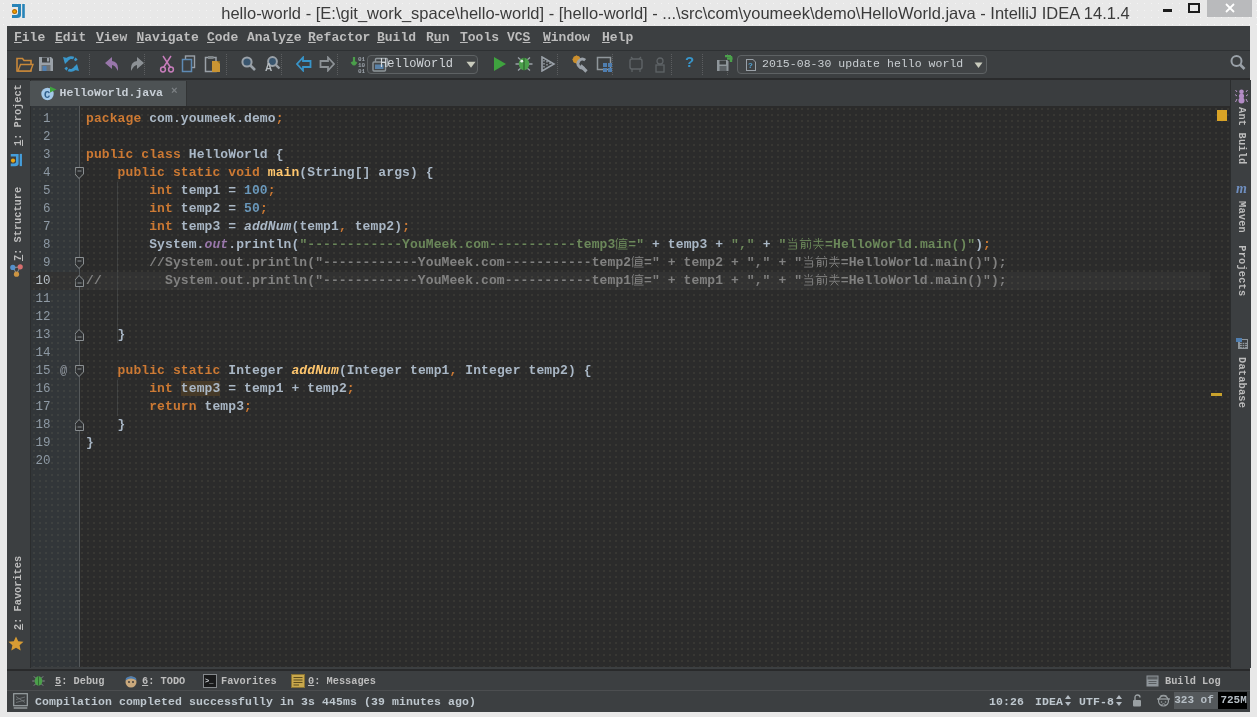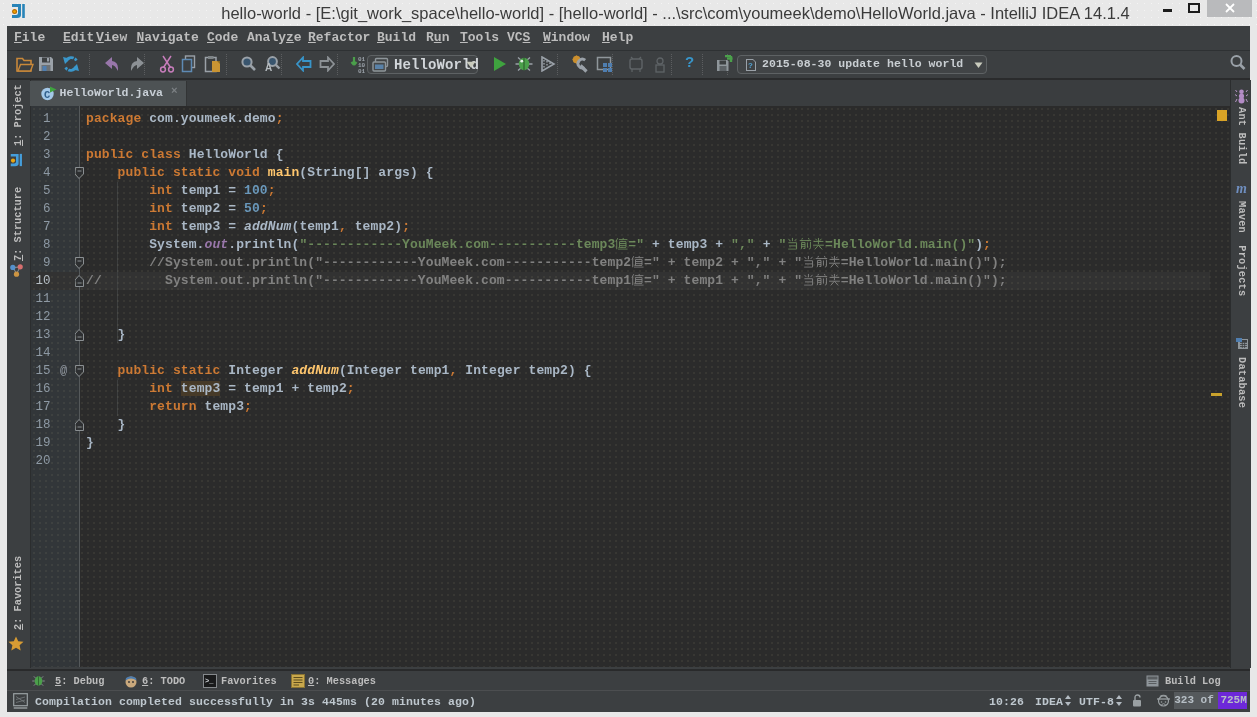--- a/index.html
+++ b/index.html
@@ -124,21 +124,21 @@
 <div class="abs" id="btn-close">
     <svg style="position:absolute;left:18px;top:3px" width="10" height="10" viewBox="0 0 10 10">
       <path d="M1,1 L9,9 M9,1 L1,9" stroke="#ffffff" stroke-width="1.8"></path>
     </svg>
   </div>
 <div class="abs" id="border-left"></div>
 <div class="abs" id="border-right"></div>
 <div class="abs" id="border-bottom"></div>
 <div class="abs" id="menubar">
 <span class="mi" style="left:7px"><u>F</u>ile</span>
-<span class="mi" style="left:56px"><u>E</u>dit</span>
+<span class="mi" style="left:48px"><u>E</u>dit</span>
 <span class="mi" style="left:89px"><u>V</u>iew</span>
 <span class="mi" style="left:129.5px"><u>N</u>avigate</span>
 <span class="mi" style="left:200px"><u>C</u>ode</span>
 <span class="mi" style="left:240px">Analy<u>z</u>e</span>
 <span class="mi" style="left:301px"><u>R</u>efactor</span>
 <span class="mi" style="left:370px"><u>B</u>uild</span>
 <span class="mi" style="left:419px">R<u>u</u>n</span>
 <span class="mi" style="left:453px"><u>T</u>ools</span>
 <span class="mi" style="left:500px">VC<u>S</u></span>
 <span class="mi" style="left:536px"><u>W</u>indow</span>
@@ -216,21 +216,21 @@
       <text x="8" y="6" font-size="6" font-weight="bold" fill="#9aa1a8" font-family="Liberation Mono">01</text>
       <text x="8" y="12" font-size="6" font-weight="bold" fill="#9aa1a8" font-family="Liberation Mono">10</text>
       <text x="8" y="18" font-size="6" font-weight="bold" fill="#9aa1a8" font-family="Liberation Mono">01</text>
     </svg>
 <div style="position:absolute;left:360px;top:4px;width:109px;height:17px;border:1px solid #5e6264;border-radius:4px;background:#414446">
       <svg style="position:absolute;left:4px;top:1px" width="17" height="15" viewBox="0 0 17 15">
         <rect x="3.5" y="1.5" width="12" height="8" fill="none" stroke="#8f969b" stroke-width="1.4" rx="1"></rect>
         <rect x="1" y="5" width="12.5" height="9" fill="#45484a" stroke="#8f969b" stroke-width="1.4" rx="1"></rect>
         <rect x="3" y="7.5" width="8.5" height="4.5" fill="#5a82a8"></rect>
       </svg>
-      <span style="position:absolute;left:26px;top:1px;font-size:14px;font-weight:bold;color:#d2d6da;letter-spacing:0.1px">HelloWorld</span>
+      <span style="position:absolute;left:12px;top:1px;font-size:12px;font-weight:normal;color:#d2d6da;letter-spacing:0.1px">HelloWorld</span>
       <svg style="position:absolute;left:98px;top:5px" width="10" height="8" viewBox="0 0 11 8">
         <path d="M0.5,0.5 L10.5,0.5 L5.5,7 Z" fill="#c9cbbd"></path>
       </svg>
     </div>
 <svg class="ticon" style="left:485px;top:5px" width="15" height="16" viewBox="0 0 15 16">
       <path d="M2,1 L14,8 L2,15 Z" fill="#3fa33f"></path>
     </svg>
 <svg class="ticon" style="left:508px;top:4px" width="18" height="18" viewBox="0 0 18 18">
       <g stroke="#9aa1a8" stroke-width="1.3">
         <path d="M3,2.5 L6.5,5.5 M15,2.5 L11.5,5.5 M0.5,9 L4,9 M17.5,9 L14,9 M3,15.5 L6.5,12.5 M15,15.5 L11.5,12.5"></path>
@@ -271,21 +271,21 @@
       <rect x="4.5" y="11" width="7" height="5" fill="#5d6266"></rect>
       <path d="M10,1 L16,1 M16,1 L16,7" stroke="#4ba04b" stroke-width="2.4"></path>
       <path d="M12,3.5 L17.5,3.5" stroke="#4ba04b" stroke-width="2.4"></path>
     </svg>
 <div style="position:absolute;left:730px;top:4px;width:248px;height:17px;border:1px solid #5e6264;border-radius:4px;background:#414446">
       <svg style="position:absolute;left:7px;top:1.5px" width="12" height="14" viewBox="0 0 12 14">
         <path d="M1,1 L8,1 L11,4 L11,13 L1,13 Z" fill="#9aa1a8"></path>
         <path d="M2,2 L8,2 L10,4 L10,12 L2,12 Z" fill="#3f4244"></path>
         <text x="3" y="10" font-size="8" font-weight="bold" fill="#51a0d0" font-family="Liberation Mono">?</text>
       </svg>
-      <span style="position:absolute;left:24px;top:1px;font-size:11.5px;font-weight:bold;color:#c9ced2;letter-spacing:0.04px">2015-08-30 update hello world</span>
+      <span style="position:absolute;left:24px;top:1px;font-size:11.5px;font-weight:normal;color:#c9ced2;letter-spacing:0.04px">2015-08-30 update hello world</span>
       <svg style="position:absolute;left:236px;top:6px" width="9" height="7" viewBox="0 0 9 7">
         <path d="M0.5,0.5 L8.5,0.5 L4.5,6 Z" fill="#c9cbbd"></path>
       </svg>
     </div>
 <svg class="ticon" style="left:1222px;top:3px" width="17" height="17" viewBox="0 0 17 17">
       <circle cx="7.5" cy="7" r="5" fill="none" stroke="#9aa1a8" stroke-width="2"></circle>
       <path d="M11,10.5 L15.5,15" stroke="#9aa1a8" stroke-width="2.6"></path>
     </svg>
 </div>
 <div class="abs" id="leftstripe"></div>
@@ -453,21 +453,21 @@
     <rect x="0.5" y="0.5" width="12" height="11" fill="#8f969b"></rect>
     <rect x="1.5" y="1.5" width="10" height="3" fill="#5a5e61"></rect>
     <path d="M2.5,6.5 L10.5,6.5 M2.5,8.5 L10.5,8.5" stroke="#5a5e61" stroke-width="1"></path>
   </svg>
 <div class="bs-text" style="left:1165px">Build Log</div>
 <svg class="abs" style="left:13px;top:693px" width="15" height="16" viewBox="0 0 15 16">
     <rect x="0.7" y="0.7" width="13.6" height="12" fill="none" stroke="#9aa0a3" stroke-width="1.2"></rect>
     <path d="M3,3.5 L12,9.5 M3,6.5 L12,4 M3,9.5 L12,7" stroke="#777c7f" stroke-width="0.8"></path>
     <path d="M0.7,15 L14.3,15" stroke="#9aa0a3" stroke-width="1.4"></path>
   </svg>
-<div class="sb-text" style="left:35px">Compilation completed successfully in 3s 445ms (20 minutes ago)</div>
+<div class="sb-text" style="left:35px">Compilation completed successfully in 3s 445ms (39 minutes ago)</div>
 <div class="sb-text" style="left:989px">10:26</div>
 <div class="sb-text" style="left:1035px">IDEA</div>
 <svg class="abs" style="left:1064px;top:695px" width="8" height="11" viewBox="0 0 8 11">
     <path d="M4,0 L7,4 L1,4 Z M4,11 L7,7 L1,7 Z" fill="#b3bbc2"></path>
   </svg>
 <div class="sb-text" style="left:1079px">UTF-8</div>
 <svg class="abs" style="left:1115px;top:695px" width="8" height="11" viewBox="0 0 8 11">
     <path d="M4,0 L7,4 L1,4 Z M4,11 L7,7 L1,7 Z" fill="#b3bbc2"></path>
   </svg>
 <svg class="abs" style="left:1131px;top:694px" width="12" height="13" viewBox="0 0 12 13">
@@ -475,16 +475,16 @@
     <path d="M4,6 L4,3.5 Q4,1 6.5,1 Q9,1 9,3.5" fill="none" stroke="#9aa0a3" stroke-width="1.4"></path>
   </svg>
 <svg class="abs" style="left:1156px;top:693px" width="15" height="15" viewBox="0 0 15 15">
     <circle cx="7.5" cy="8" r="5" fill="none" stroke="#9aa0a3" stroke-width="1.2"></circle>
     <path d="M1,6 L14,6" stroke="#9aa0a3" stroke-width="1.3"></path>
     <path d="M4,3.5 Q7.5,1 11,3.5" fill="none" stroke="#9aa0a3" stroke-width="1.2"></path>
     <circle cx="5.5" cy="9" r="0.8" fill="#9aa0a3"></circle>
     <circle cx="9.5" cy="9" r="0.8" fill="#9aa0a3"></circle>
     <path d="M5.5,11.5 Q7.5,10 9.5,11.5" fill="none" stroke="#9aa0a3" stroke-width="1"></path>
   </svg>
-<div class="abs" style="left:1174px;top:692px;width:73px;height:17px;background:#6d28d9">
+<div class="abs" style="left:1174px;top:692px;width:73px;height:17px;background:#000000">
     <div class="abs" style="left:0;top:0;width:44px;height:17px;background:#55595c"></div>
     <div class="abs" style="left:0;top:2px;width:73px;text-align:center;font-size:11px;font-weight:bold;color:#b6bec5">323 of 725M</div>
   </div>
 
 </body></html>

